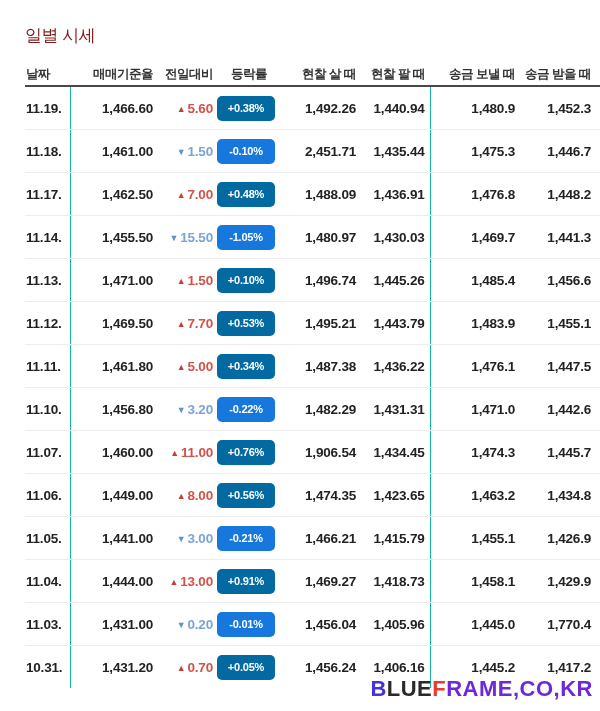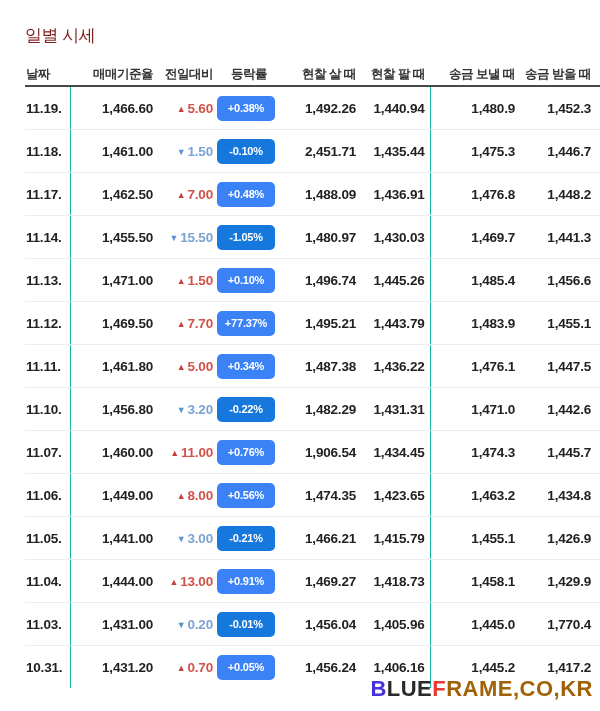--- a/index.html
+++ b/index.html
@@ -39,21 +39,21 @@
   td.chg .arr { font-size:9px; margin-right:2px; position:relative; top:-1px; }
   td.chg.up { color:#d15249; }
   td.chg.up .arr { color:#c63f37; }
   td.chg.down { color:#7ba3d3; }
   td.chg.down .arr { color:#5a92d3; }
   .badge {
     display:inline-block; box-sizing:border-box; min-width:58px;
     padding:7px 6px; border-radius:5px; color:#fff;
     font-size:11px; font-weight:bold; text-align:center; line-height:1;
   }
-  .badge.up { background:#3b82f6; }
+  .badge.up { background:#0369a1; }
   .badge.down { background:#1678dd; }
   .watermark {
     position:absolute; right:7px; bottom:9px;
     font-size:22px; font-weight:bold; letter-spacing:0.5px; color:#2a2a2a;
   }
 </style>
 </head>
 <body>
 
 <div class="page">
@@ -130,21 +130,21 @@
           <td class="c3"><span class="badge up">+0.10%</span></td>
           <td class="c4">1,496.74</td>
           <td class="c5 col-divider-2">1,445.26</td>
           <td class="c6">1,485.4</td>
           <td class="c7">1,456.6</td>
         </tr>
         <tr>
           <td class="c0 cell-date">11.12.</td>
           <td class="c1">1,469.50</td>
           <td class="c2 chg up"><span class="arr">▲</span><span>7.70</span></td>
-          <td class="c3"><span class="badge up">+77.37%</span></td>
+          <td class="c3"><span class="badge up">+0.53%</span></td>
           <td class="c4">1,495.21</td>
           <td class="c5 col-divider-2">1,443.79</td>
           <td class="c6">1,483.9</td>
           <td class="c7">1,455.1</td>
         </tr>
         <tr>
           <td class="c0 cell-date">11.11.</td>
           <td class="c1">1,461.80</td>
           <td class="c2 chg up"><span class="arr">▲</span><span>5.00</span></td>
           <td class="c3"><span class="badge up">+0.34%</span></td>
@@ -219,14 +219,14 @@
           <td class="c2 chg up"><span class="arr">▲</span><span>0.70</span></td>
           <td class="c3"><span class="badge up">+0.05%</span></td>
           <td class="c4">1,456.24</td>
           <td class="c5 col-divider-2">1,406.16</td>
           <td class="c6">1,445.2</td>
           <td class="c7">1,417.2</td>
         </tr>
       </tbody>
   </table>
 
-  <div class="watermark"><span style="color: rgb(70, 50, 216);">B</span><span style="color: rgb(42, 42, 42);">LUE</span><span style="color: rgb(230, 58, 51);">F</span><span style="color: #a16207;">RAME,CO,KR</span></div>
+  <div class="watermark"><span style="color: rgb(70, 50, 216);">B</span><span style="color: rgb(42, 42, 42);">LUE</span><span style="color: rgb(230, 58, 51);">F</span><span style="color: #6d28d9;">RAME,CO,KR</span></div>
 </div>
 
 </body></html>

